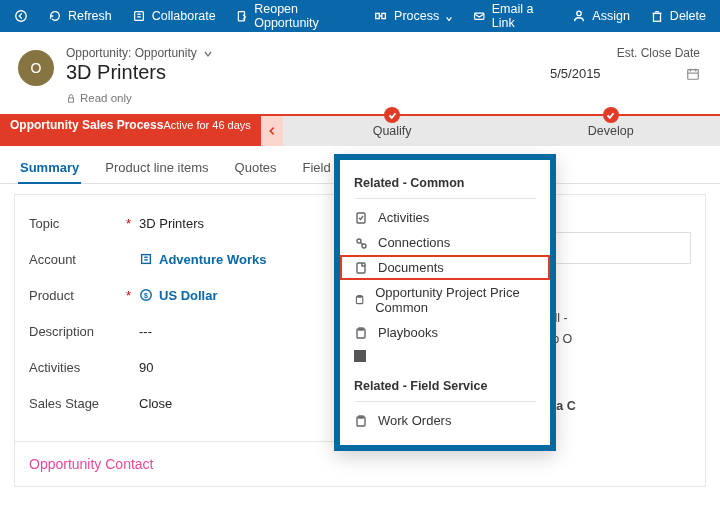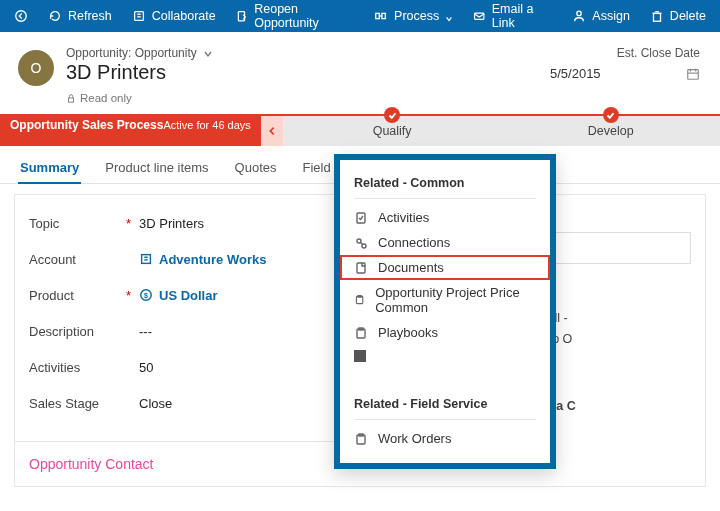--- a/index.html
+++ b/index.html
@@ -270,21 +270,21 @@
               </svg></span>
           <span>US Dollar</span>
         </div>
       </div>
       <div class="fieldrow">
         <div class="flabel"><span>Description</span></div>
         <div class="fval">---</div>
       </div>
       <div class="fieldrow">
         <div class="flabel"><span>Activities</span></div>
-        <div class="fval">50</div>
+        <div class="fval">90</div>
       </div>
       <div class="fieldrow">
         <div class="flabel"><span>Sales Stage</span></div>
         <div class="fval">Close</div>
       </div>
     </div>
     <div class="section2">
       <div class="s2title">Opportunity Contact</div>
     </div>
   </div>
@@ -365,21 +365,21 @@
   <div class="dd-item">
     <span class="dicon"><svg viewBox="0 0 14 14">
           <rect x="3" y="3" width="8" height="9" rx="1"></rect>
           <rect x="5" y="2" width="4" height="2"></rect>
         </svg></span>
     <span>Playbooks</span>
   </div>
   <div class="dd-item">
     <span class="square"></span>
   </div>
-  <div class="dd-head" style="margin-top:24px">Related - Field Service</div>
+  <div class="dd-head" style="margin-top:6px">Related - Field Service</div>
   <hr class="dd-div">
   <div class="dd-item">
     <span class="dicon"><svg viewBox="0 0 14 14">
           <rect x="3" y="3" width="8" height="9" rx="1"></rect>
           <rect x="5" y="2" width="4" height="2"></rect>
         </svg></span>
     <span>Work Orders</span>
   </div>
 </div>
 

